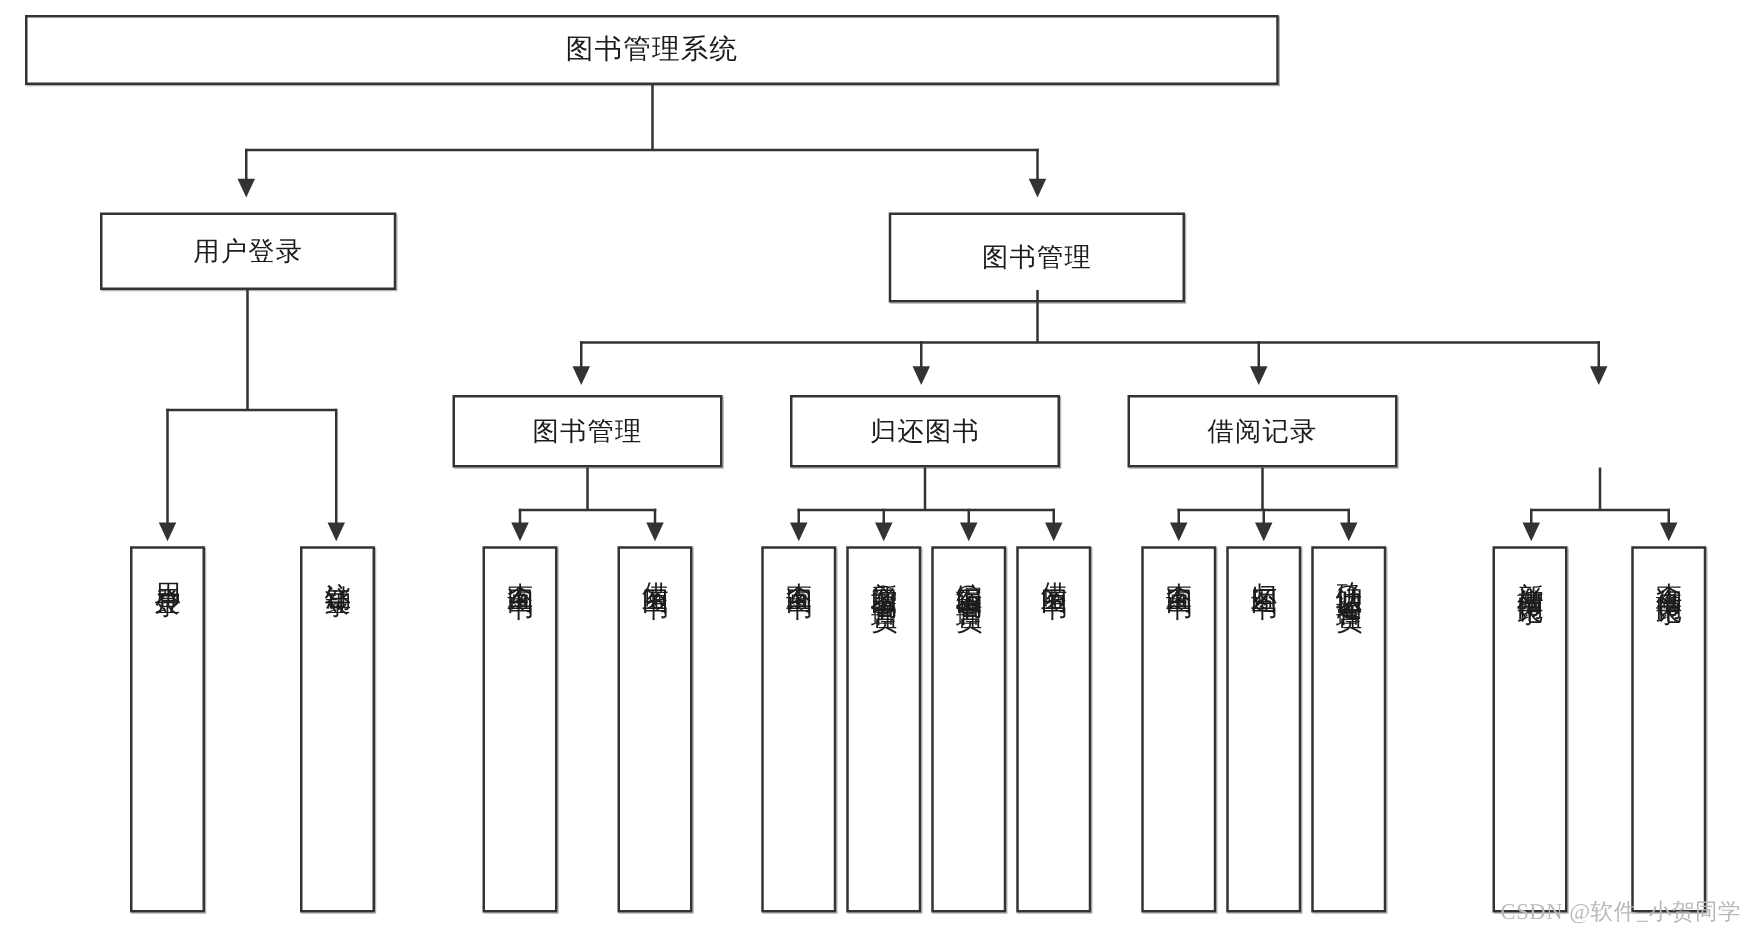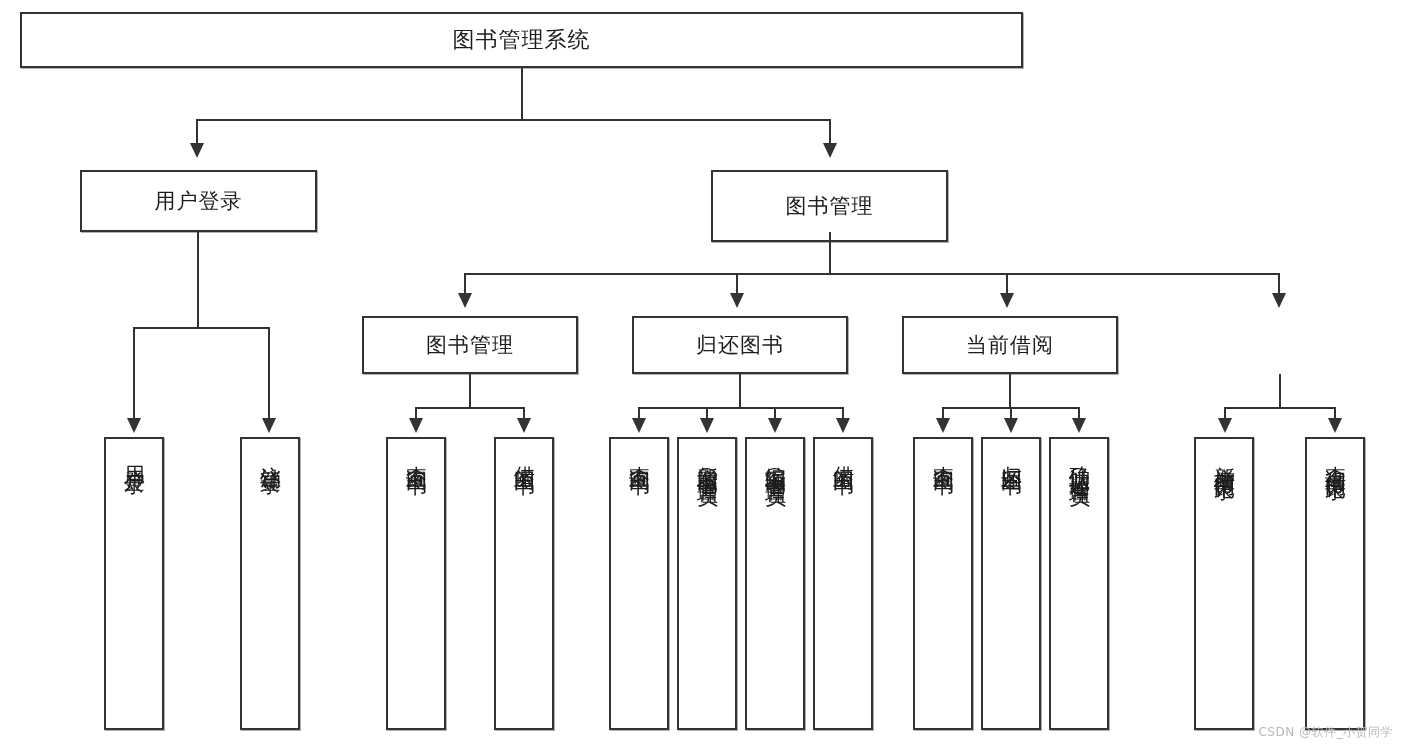--- a/index.html
+++ b/index.html
@@ -66,25 +66,26 @@
     width:0;height:0;
     border-left:7px solid transparent;
     border-right:7px solid transparent;
     border-top:15px solid #333333;
   }
   
   #watermark{
     position:absolute;
     right:12px;
     bottom:6px;
-    font-size:12px;
+    font-size:18px;
     color:#b9b9b9;
     letter-spacing:.5px;
     user-select:none;
     white-space:nowrap;
+    font-family:Liberation Serif, serif;
   }
 </style>
 </head>
 <body>
 
 <div id="canvas">
 
   <div class="node root h" style="left:20px; top:12px; width:1003px; height:56px;">
     <span class="lbl">图书管理系统</span>
   </div>
@@ -128,21 +129,21 @@
   <div class="edge v" style="left:1278px; top:273px; width:2px; height:24px;"></div>
   <div class="arrow" style="left:1272px; top:293px;"></div>
 
   <div class="node h" style="left:362px; top:316px; width:216px; height:58px;">
     <span class="lbl">图书管理</span>
   </div>
   <div class="node h" style="left:632px; top:316px; width:216px; height:58px;">
     <span class="lbl">归还图书</span>
   </div>
   <div class="node h" style="left:902px; top:316px; width:216px; height:58px;">
-    <span class="lbl">当前借阅</span>
+    <span class="lbl">借阅记录</span>
   </div>
 
   <div class="edge v" style="left:469px; top:374px; width:2px; height:34px;"></div>
   <div class="edge h" style="left:415px; top:407px; width:110px; height:2px;"></div>
   <div class="edge v" style="left:415px; top:407px; width:2px; height:14px;"></div>
   <div class="arrow" style="left:409px; top:418px;"></div>
   <div class="edge v" style="left:523px; top:407px; width:2px; height:14px;"></div>
   <div class="arrow" style="left:517px; top:418px;"></div>
 
   <div class="edge v" style="left:739px; top:374px; width:2px; height:34px;"></div>

